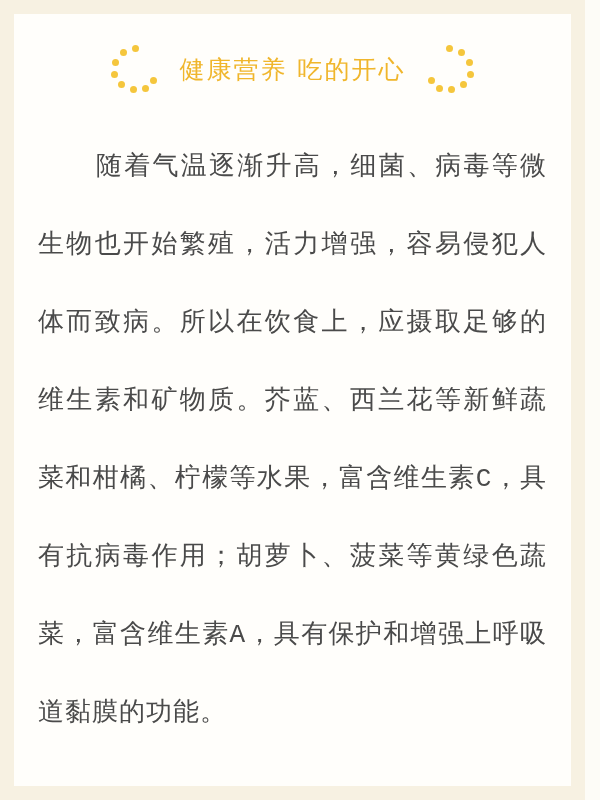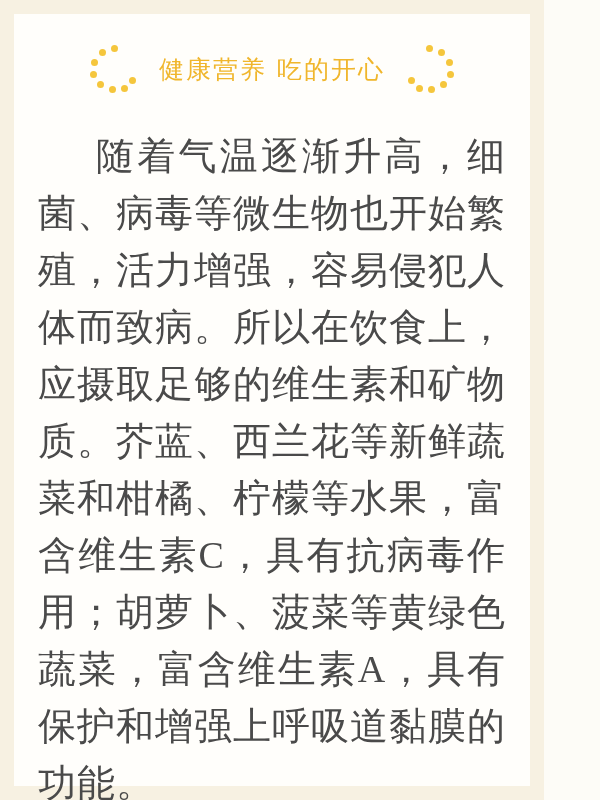--- a/index.html
+++ b/index.html
@@ -8,21 +8,21 @@
   }
   body {
     width: 600px;
     height: 800px;
     background: #fdfcf7;
     font-family: "Liberation Sans", sans-serif;
     overflow: hidden;
   }
   .page {
     position: relative;
-    width: 544px;
+    width: 585px;
     height: 800px;
     box-sizing: border-box;
     background: #fdfcf7;
     overflow: hidden;
   }
   
   .frame-top {
     position: absolute;
     left: 0; right: 0; top: 0;
     height: 14px;
@@ -106,23 +106,23 @@
   .deco-right span:nth-child(8) { left: 7px;  top: 36px; }
 
   
   .body-wrap {
     position: absolute;
     top: 128px;
     left: 38px;
     right: 38px;
   }
   .body-text {
-    font-family: Liberation Serif, serif;
-    font-size: 38px;
-    line-height: 57px;
+    font-family: Liberation Mono, monospace;
+    font-size: 26px;
+    line-height: 78px;
     color: #4a4a4a;
     text-align: justify;
     text-align-last: left;
     text-indent: 58px;
     letter-spacing: 1px;
     word-break: break-all;
     white-space: pre-wrap;
   }
 </style>
 </head>

